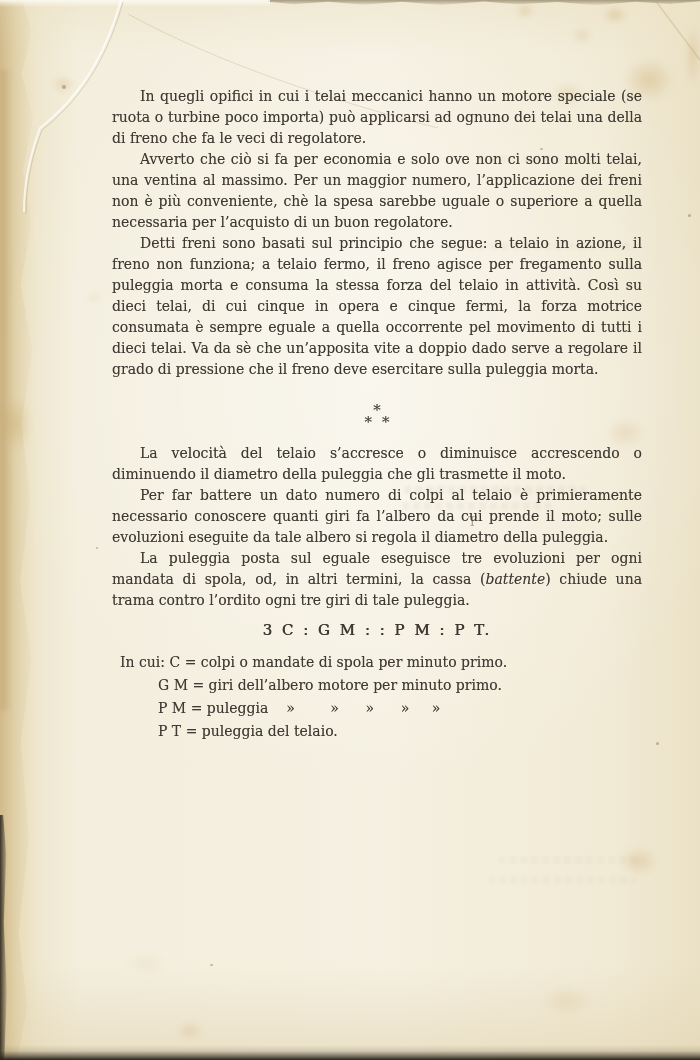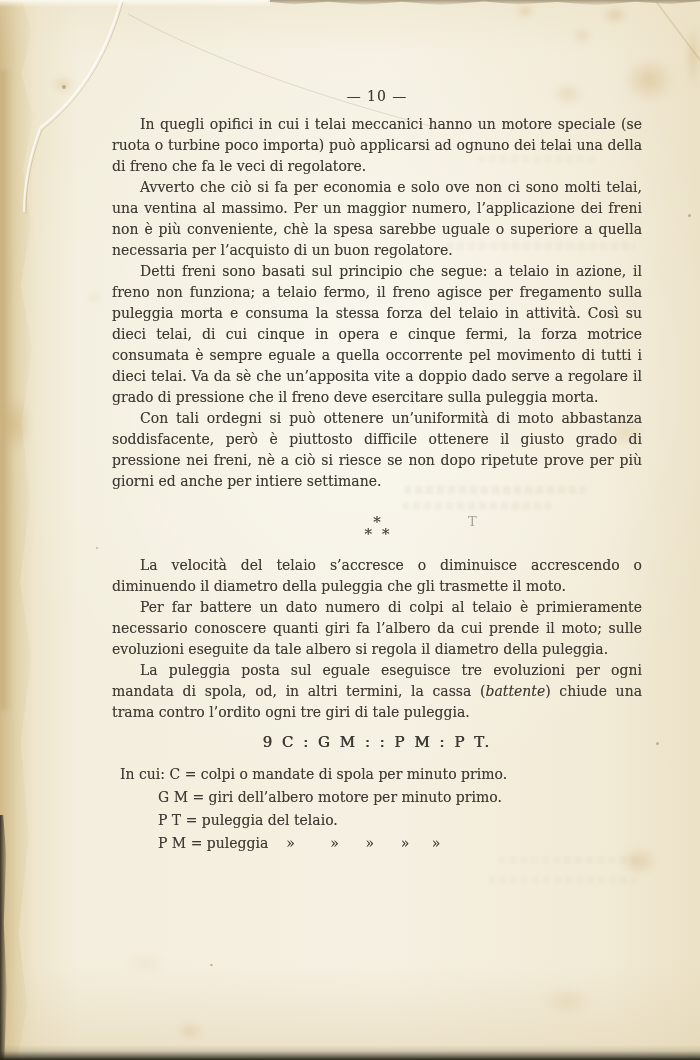--- a/index.html
+++ b/index.html
@@ -114,38 +114,36 @@
 
   <div class="showthrough" style="left:446px;top:242px;width:190px;height:8px;opacity:.14"></div>
   <div class="showthrough" style="left:478px;top:155px;width:120px;height:8px;opacity:.10"></div>
   <div class="showthrough" style="left:404px;top:486px;width:182px;height:8px;opacity:.22"></div>
   <div class="showthrough" style="left:402px;top:502px;width:150px;height:8px;opacity:.18"></div>
   <div class="showthrough" style="left:498px;top:856px;width:142px;height:8px;opacity:.12"></div>
   <div class="showthrough" style="left:488px;top:876px;width:150px;height:8px;opacity:.10"></div>
   <div class="faint-t">T</div>
 
   <main class="content">
-    <div class="page-number">— 10 —</div>
 
     <p>In quegli opifici in cui i telai meccanici hanno un motore speciale (se ruota o turbine poco importa) può applicarsi ad ognuno dei telai una della di freno che fa le veci di regolatore.</p>
     <p>Avverto che ciò si fa per economia e solo ove non ci sono molti telai, una ventina al massimo. Per un maggior numero, l’applicazione dei freni non è più conveniente, chè la spesa sarebbe uguale o superiore a quella necessaria per l’acquisto di un buon regolatore.</p>
     <p>Detti freni sono basati sul principio che segue: a telaio in azione, il freno non funziona; a telaio fermo, il freno agisce per fregamento sulla puleggia morta e consuma la stessa forza del telaio in attività. Così su dieci telai, di cui cinque in opera e cinque fermi, la forza motrice consumata è sempre eguale a quella occorrente pel movimento di tutti i dieci telai. Va da sè che un’apposita vite a doppio dado serve a regolare il grado di pressione che il freno deve esercitare sulla puleggia morta.</p>
-    <p>Con tali ordegni si può ottenere un’uniformità di moto abbastanza soddisfacente, però è piuttosto difficile ottenere il giusto grado di pressione nei freni, nè a ciò si riesce se non dopo ripetute prove per più giorni ed anche per intiere settimane.</p>
 
     <div class="separator">
       <span class="star">*</span>
       <span class="star-row"><span class="star">*</span><span class="star">*</span></span>
     </div>
 
     <p>La velocità del telaio s’accresce o diminuisce accrescendo o diminuendo il diametro della puleggia che gli trasmette il moto.</p>
     <p>Per far battere un dato numero di colpi al telaio è primieramente necessario conoscere quanti giri fa l’albero da cui prende il moto; sulle evoluzioni eseguite da tale albero si regola il diametro della puleggia.</p>
     <p class="p7"><span>La puleggia posta sul eguale eseguisce tre evoluzioni per ogni mandata di spola, od, in altri termini, la cassa (</span><i>battente</i><span>) chiude una trama contro l’ordito ogni tre giri di tale puleggia.</span></p>
 
-    <div class="formula">9 C : G M : : P M : P T.</div>
+    <div class="formula">3 C : G M : : P M : P T.</div>
 
     <div class="defs">
       <div class="def first">In cui: C = colpi o mandate di spola per minuto primo.</div>
       <div class="def">G M = giri dell’albero motore per minuto primo.</div>
+      <div class="def ditto">P M = puleggia    »        »      »      »     »</div>
       <div class="def">P T = puleggia del telaio.</div>
-      <div class="def ditto">P M = puleggia    »        »      »      »     »</div>
     </div>
   </main>
 </div>
 
 </body></html>

